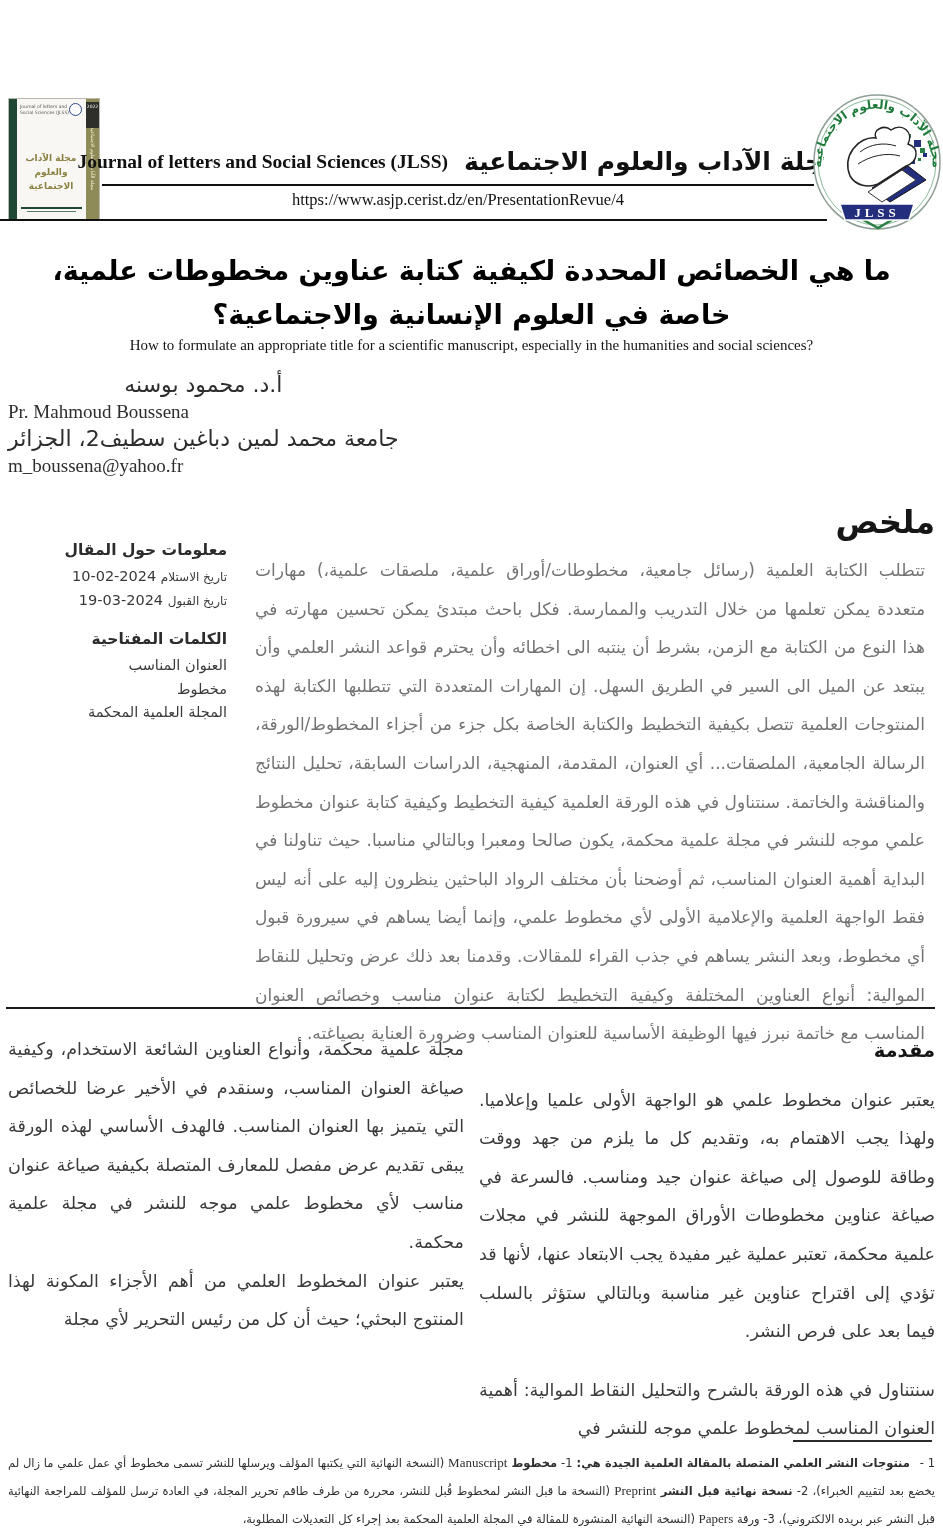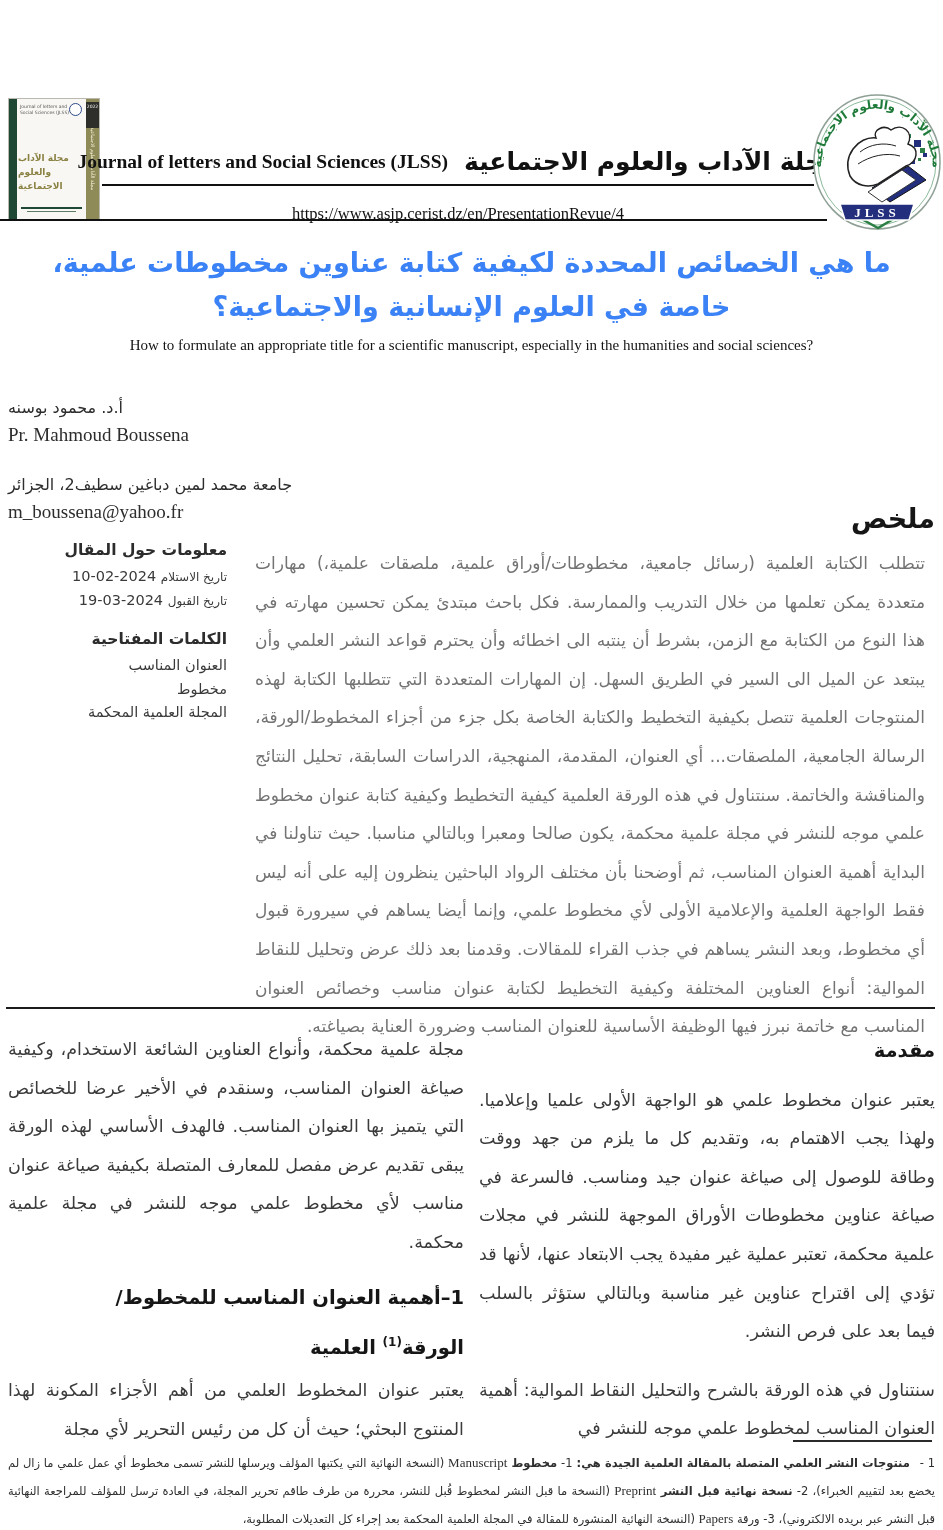--- a/index.html
+++ b/index.html
@@ -11,45 +11,45 @@
          border:1px solid #b9b9b0;box-sizing:border-box;}
   .cover-lstrip{position:absolute;left:0;top:0;width:8px;height:100%;background:#1e4734;}
   .cover-rstrip{position:absolute;right:0;top:0;width:13px;height:100%;background:#8f8b58;
                 display:flex;align-items:center;justify-content:center;}
   .cover-vtext{writing-mode:vertical-rl;font-size:5px;color:#f6f2da;letter-spacing:1px;white-space:nowrap;}
   .cover-badge{position:absolute;right:0;top:3px;width:13px;height:26px;background:#2e2e2a;
                color:#fff;font-size:4.5px;text-align:center;line-height:6px;padding-top:2px;box-sizing:border-box;}
   .cover-top{position:absolute;left:11px;top:5px;width:52px;font-size:4.5px;line-height:5.5px;color:#555;}
   .cover-minilogo{position:absolute;left:60px;top:4px;width:11px;height:11px;border-radius:50%;
                   border:1.5px solid #2d4a8a;background:#fff;}
-  .cover-title{position:absolute;left:9px;top:52px;right:15px;text-align:left;color:#8a8243;
+  .cover-title{position:absolute;left:9px;top:52px;right:15px;text-align:center;color:#8a8243;
                font-weight:bold;font-size:9px;line-height:14px;direction:rtl;}
   .cover-bot{position:absolute;left:12px;bottom:7px;right:17px;}
   .cover-bot .b1{height:2px;background:#1e4734;margin-bottom:2px;}
   .cover-bot .b2{height:1.5px;background:#5d7a63;width:80%;margin:0 auto;}
   .hc{position:absolute;left:102px;top:147px;width:712px;}
   .jrow{display:flex;justify-content:center;align-items:center;gap:16px;
         border-bottom:2px solid #101010;padding-bottom:8px;}
   .jt-en{font-family:"Liberation Serif",serif;font-weight:bold;font-size:19.5px;color:#111;white-space:nowrap;}
   .jt-ar{font-size:25px;font-weight:bold;color:#111;direction:rtl;white-space:nowrap;}
-  .url{font-family:"Liberation Serif",serif;font-size:16.5px;color:#111;text-align:center;padding-top:18px;}
+  .url{font-family:"Liberation Serif",serif;font-size:16.5px;color:#111;text-align:center;padding-top:4px;}
   .line2{position:absolute;left:0;top:219px;width:827px;border-top:2.5px solid #101010;}
   .logo{position:absolute;left:812px;top:92px;width:131px;height:143px;}
   
-  .title-ar{position:absolute;top:241px;left:30px;right:30px;margin:0;text-align:center;direction:rtl;
-            font-size:27px;line-height:44px;font-weight:bold;color:#3b82f6;}
+  .title-ar{position:absolute;top:241px;left:30px;right:30px;margin:8px;text-align:center;direction:rtl;
+            font-size:27px;line-height:44px;font-weight:bold;color:#000000;}
   .title-en{position:absolute;top:337px;left:0;right:0;text-align:center;
             font-family:"Liberation Serif",serif;font-size:15px;color:#141414;}
   .author{position:absolute;top:371px;left:8px;color:#2d2d2d;}
-  .a-ar{unicode-bidi:plaintext;text-align:left;font-size:16px;line-height:27px;margin-top:23px;}
+  .a-ar{unicode-bidi:plaintext;text-align:center;font-size:22px;line-height:27px;}
   .a-en{font-family:"Liberation Serif",serif;font-size:19px;line-height:27px;}
   
   .abs{position:absolute;top:503px;left:8px;width:927px;display:flex;direction:rtl;gap:18px;}
   .abs-main{width:690px;}
-  .abs-h{font-size:27px;font-weight:bold;color:#161616;margin:0 0 8px;text-align:right;}
+  .abs-h{font-size:32px;font-weight:bold;color:#161616;margin:0 0 8px;text-align:right;}
   .abs-p{margin:10px;font-size:17px;line-height:38.6px;text-align:justify;color:#737373;}
   .info{width:219px;padding-top:36px;color:#3a3a3a;}
   .info-h{font-size:15.5px;font-weight:bold;color:#2c2c2c;margin:0 0 4px;line-height:22px;}
   .info-line{font-size:14.5px;line-height:23px;}
   .info-label{font-size:12px;}
   .info-gap{height:15px;}
   .kw{font-size:14.5px;line-height:23.5px;}
   
   .divider{position:absolute;top:1007px;left:6px;width:929px;border-top:2px solid #1b1b1b;}
   .cols{position:absolute;top:1030px;left:8px;width:927px;display:flex;direction:rtl;gap:15px;}
@@ -164,21 +164,20 @@
 <div class="divider"></div>
 
 <section class="cols">
   <div class="col">
     <h3 class="intro-h">مقدمة</h3>
     <p>يعتبر عنوان مخطوط علمي هو الواجهة الأولى علميا وإعلاميا. ولهذا يجب الاهتمام به، وتقديم كل ما يلزم من جهد ووقت وطاقة للوصول إلى صياغة عنوان جيد ومناسب. فالسرعة في صياغة عناوين مخطوطات الأوراق الموجهة للنشر في مجلات علمية محكمة، تعتبر عملية غير مفيدة يجب الابتعاد عنها، لأنها قد تؤدي إلى اقتراح عناوين غير مناسبة وبالتالي ستؤثر بالسلب فيما بعد على فرص النشر.</p>
     <p class="p-gap">سنتناول في هذه الورقة بالشرح والتحليل النقاط الموالية: أهمية العنوان المناسب لمخطوط علمي موجه للنشر في</p>
   </div>
   <div class="col">
     <p>مجلة علمية محكمة، وأنواع العناوين الشائعة الاستخدام، وكيفية صياغة العنوان المناسب، وسنقدم في الأخير عرضا للخصائص التي يتميز بها العنوان المناسب. فالهدف الأساسي لهذه الورقة يبقى تقديم عرض مفصل للمعارف المتصلة بكيفية صياغة عنوان مناسب لأي مخطوط علمي موجه للنشر في مجلة علمية محكمة.</p>
-    <h3 class="sec1"><span>1–أهمية العنوان المناسب للمخطوط/الورقة</span><sup>(1)</sup><span> العلمية</span></h3>
     <p>يعتبر عنوان المخطوط العلمي من أهم الأجزاء المكونة لهذا المنتوج البحثي؛ حيث أن كل من رئيس التحرير لأي مجلة</p>
   </div>
 </section>
 
 <footer class="fn">
   <div class="fn-sep"></div>
   <p class="fn-p"><span class="fn-marker">1 - </span><span class="fn-b">منتوجات النشر العلمي المتصلة بالمقالة العلمية الجيدة هي: </span><span>1- </span><span class="fn-b">مخطوط </span><span class="lat ltr">Manuscript</span><span> (النسخة النهائية التي يكتبها المؤلف ويرسلها للنشر تسمى مخطوط أي عمل علمي ما زال لم يخضع بعد لتقييم الخبراء)، 2- </span><span class="fn-b">نسخة نهائية قبل النشر </span><span class="lat ltr">Preprint</span><span> (النسخة ما قبل النشر لمخطوط قُبل للنشر، محررة من طرف طاقم تحرير المجلة، في العادة ترسل للمؤلف للمراجعة النهائية قبل النشر </span><span>عبر بريده الالكتروني)، 3- ورقة </span><span class="lat ltr">Papers</span><span> (النسخة النهائية المنشورة للمقالة في المجلة العلمية المحكمة بعد إجراء كل التعديلات المطلوبة،</span></p>
 </footer>
 
 </body></html>

